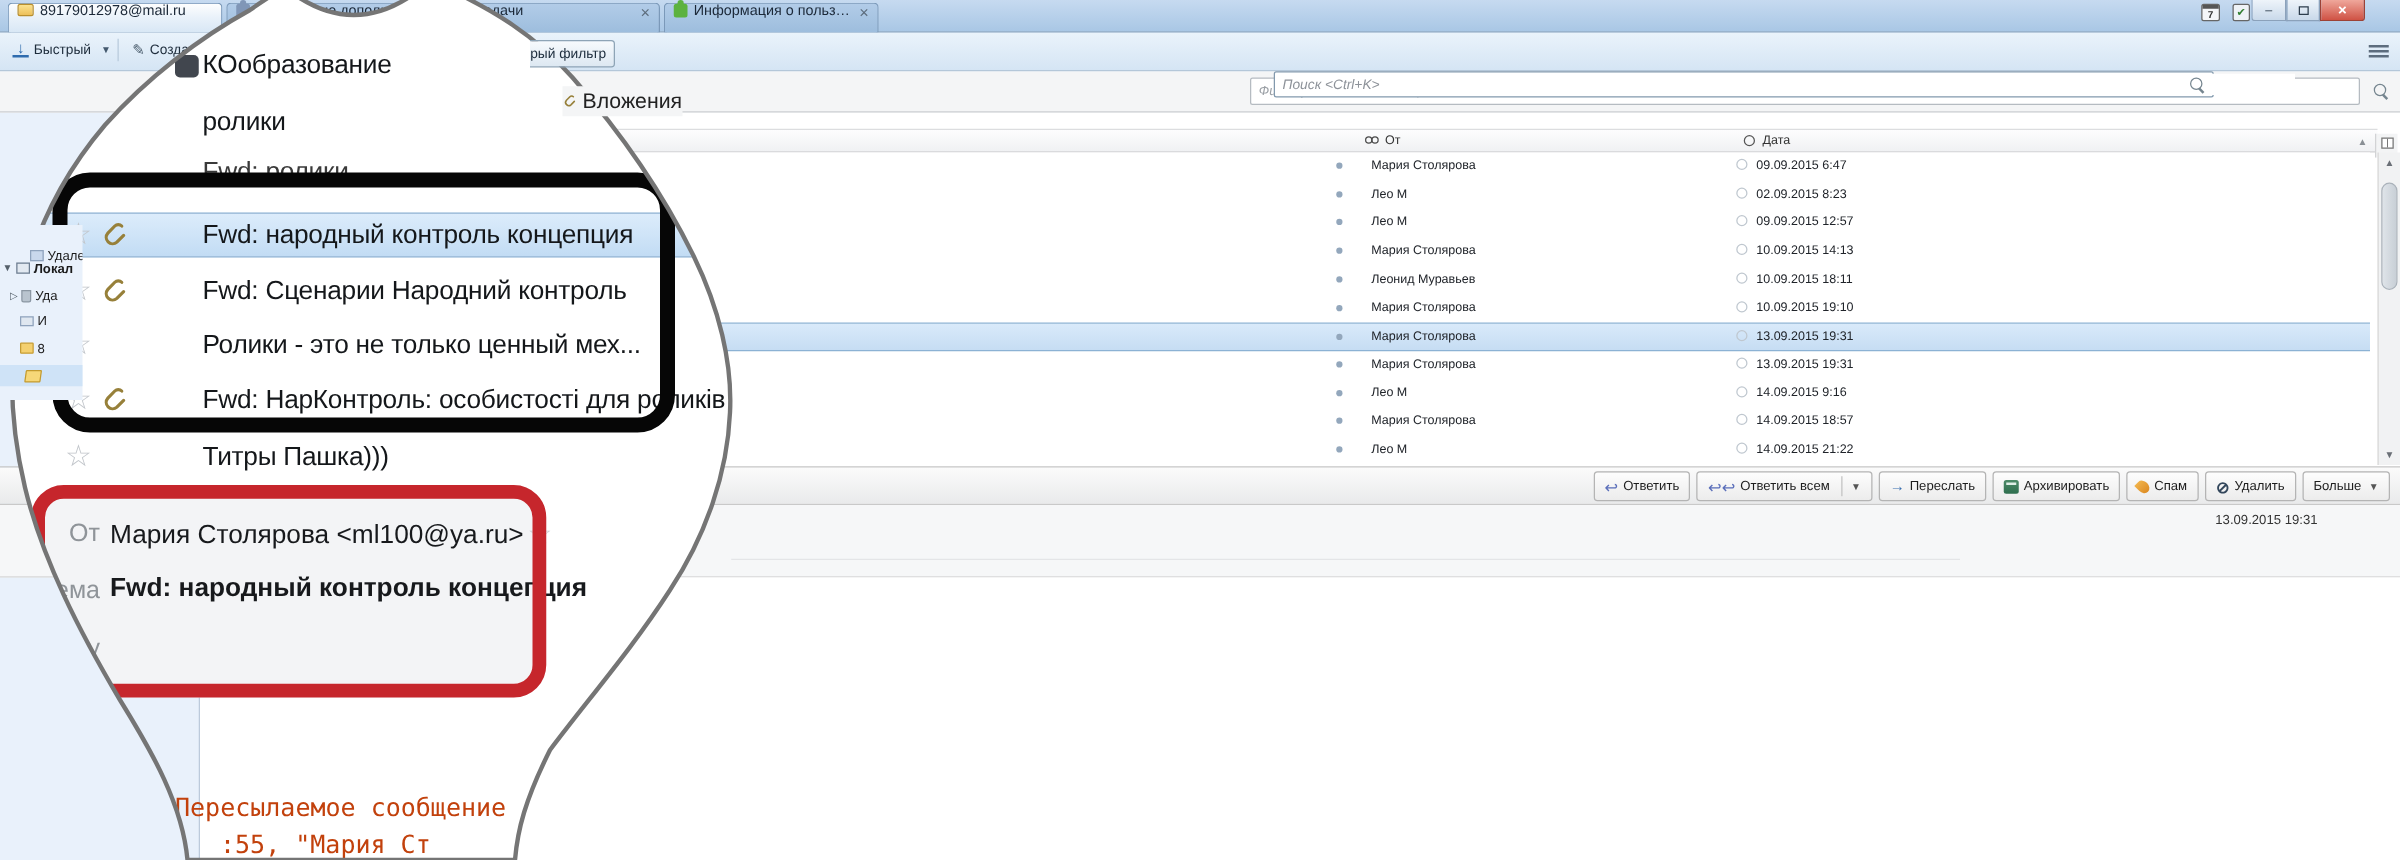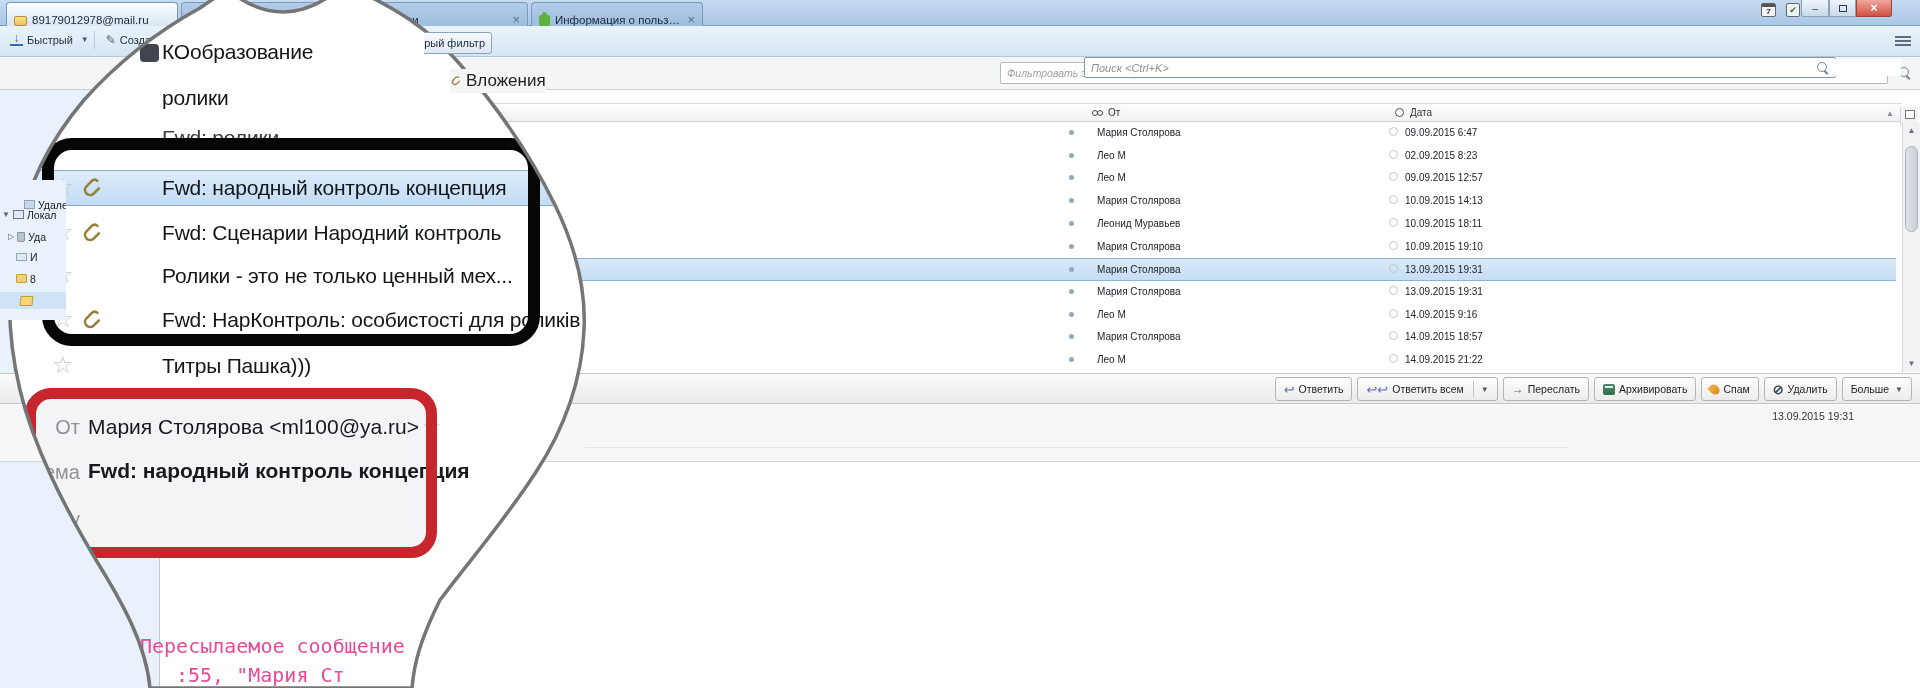--- a/index.html
+++ b/index.html
@@ -1,21 +1,21 @@
 <!DOCTYPE html>
 <html><head>
 <meta charset="utf-8">
 <style>
 *{margin:0;padding:0;box-sizing:border-box}
 html,body{width:1920px;height:688px;overflow:hidden;background:#fff;font-family:"Liberation Sans",sans-serif}
 #app{position:relative;width:1920px;height:688px;overflow:hidden}
 
 .titlebar{position:absolute;left:0;top:0;width:1920px;height:26px;background:linear-gradient(#c6daf0,#a9c7e5);border-bottom:1px solid #7f9ebe;z-index:5}
 .tabs{position:absolute;left:6px;top:2px;height:24px;display:flex;gap:3px}
-.tab{display:flex;align-items:flex-end;gap:5px;width:172px;height:24px;padding:0 7px;background:linear-gradient(#b2cce8,#9dbddd);border:1px solid #7b99b9;border-bottom:none;border-radius:4px 4px 0 0;font-size:11.5px;color:#1b2838;cursor:default}
+.tab{display:flex;align-items:flex-start;gap:5px;width:172px;height:24px;padding:0 7px;background:linear-gradient(#b2cce8,#9dbddd);border:1px solid #7b99b9;border-bottom:none;border-radius:4px 4px 0 0;font-size:11.5px;color:#1b2838;cursor:default}
 .tab.active{background:linear-gradient(#fefefe,#eaf2fa 45%,#d8e7f5)}
 .tab .lbl{flex:1;white-space:nowrap;overflow:hidden;text-overflow:ellipsis}
 .tab .x{color:#5d6d7d;font-size:13px;line-height:1}
 .ic{display:inline-block;flex:none}
 .ic-folder{width:13px;height:10px;background:linear-gradient(#fbe28f,#edc05a);border:1px solid #b98f2e;border-radius:2px}
 .ic-puzzle-blue{width:11px;height:11px;background:#8096b7;border-radius:2px;position:relative}
 .ic-puzzle-blue::after{content:"";position:absolute;left:3px;top:-3px;width:5px;height:5px;background:#8096b7;border-radius:50%}
 .ic-puzzle-green{width:11px;height:11px;background:#5cb23f;border-radius:2px;position:relative}
 .ic-puzzle-green::after{content:"";position:absolute;left:3px;top:-3px;width:5px;height:5px;background:#5cb23f;border-radius:50%}
 .ic-tasks{width:11px;height:12px;background:#fdfdfd;border:1px solid #8b8b8b;border-radius:1px;font-size:8px;line-height:11px;text-align:center;color:#2f7d2f}
@@ -31,21 +31,21 @@
 .maxglyph{width:8px;height:7px;border:1.5px solid #2c3c4c}
 
 .toolbar{position:absolute;left:0;top:26px;width:1920px;height:31px;background:linear-gradient(#eaf3fb,#d5e5f4);border-bottom:1px solid #b4c7d9;z-index:4}
 .tbgroup{position:absolute;left:4px;top:4px;display:flex;align-items:center;gap:2px}
 .tbtn{display:flex;align-items:center;gap:4px;padding:3px 6px;font-size:11px;color:#1e2d3c;border-radius:3px}
 .caret{font-size:8px;color:#44596e}
 .vsep{width:1px;height:18px;background:#b8cadc;margin:0 3px}
 .ic-getmail{width:13px;height:13px;position:relative;color:#2f6cae;font-weight:bold;font-size:12px;line-height:10px;text-align:center}
 .ic-getmail::after{content:"";position:absolute;left:0;right:0;bottom:0;height:2px;background:#2f6cae}
 .ic-compose{font-size:12px;color:#4c5e6e;line-height:12px}
-.searchbox{position:absolute;left:1084px;top:31px;width:752px;height:21px;background:#fff;border:1px solid #8299ad;border-radius:2px;z-index:4}
+.searchbox{position:absolute;left:1019px;top:31px;width:752px;height:21px;background:#fff;border:1px solid #8299ad;border-radius:2px;z-index:4}
 .searchbox input{position:absolute;left:6px;top:1px;width:810px;height:17px;border:none;outline:none;font-size:11px;font-family:"Liberation Sans",sans-serif}
 .searchbox input::placeholder{font-style:italic;color:#8d9299}
 .mag{position:absolute;width:14px;height:14px}
 .mag::before{content:"";position:absolute;left:1px;top:1px;width:8px;height:8px;border:1.5px solid #75858f;border-radius:50%}
 .mag::after{content:"";position:absolute;left:9px;top:9px;width:5px;height:1.5px;background:#75858f;transform:rotate(45deg);transform-origin:0 0}
 .hamb{position:absolute;right:5px;top:33px;width:24px;height:18px;padding:3px 4px;z-index:4}
 .hamb i{display:block;height:2px;background:#5d6d7e;margin-bottom:2px}
 
 .filterbar{position:absolute;left:0;top:57px;width:1920px;height:33px;background:#f4f5f6;border-bottom:1px solid #cbced2;z-index:3}
 .finput{position:absolute;left:1000px;top:5px;width:888px;height:22px;background:#fff;border:1px solid #b5bbc1;border-radius:2px}
@@ -99,29 +99,29 @@
 .lsel{position:absolute;left:28px;top:170px;width:556px;height:36px;background:linear-gradient(#dcecfb,#c2dcf4);border:1px solid #86add1;border-radius:2px;z-index:2}
 .lstar{position:absolute;font-size:24px;color:#c2c6cb;z-index:3}
 .lclip{position:absolute;z-index:3}
 .licon0{position:absolute;left:140px;top:44px;width:19px;height:18px;background:#41464e;border-radius:4px;z-index:3}
 .blackbox{position:absolute;left:42px;top:138px;width:498px;height:208px;border:12px solid #060606;border-radius:30px;z-index:5}
 .redbg{position:absolute;left:25px;top:388px;width:412px;height:170px;background:#f3f4f6;border-radius:26px;z-index:2}
 .redborder{position:absolute;left:25px;top:388px;width:412px;height:170px;border:11px solid #c6262c;border-radius:26px;z-index:6}
 .lhlabel{position:absolute;width:70px;text-align:right;font-size:20px;color:#8f9499;z-index:3;white-space:nowrap}
 .lhvalue{position:absolute;left:88px;font-size:21px;color:#17191c;white-space:nowrap;z-index:3}
 .lhstar{font-size:22px;color:#cdd1d5;margin-left:3px}
-.lmono{position:absolute;font-family:"DejaVu Sans Mono",monospace;font-size:20px;color:#ec4899;white-space:nowrap;z-index:3}
+.lmono{position:absolute;font-family:"DejaVu Sans Mono",monospace;font-size:20px;color:#c2410c;white-space:nowrap;z-index:3}
 
 .qfpatch{position:absolute;left:424px;top:32px;width:68px;height:23px;overflow:hidden;z-index:45}
 .qfbtn{position:absolute;left:-48px;top:0;width:116px;height:22px;display:flex;align-items:center;justify-content:flex-end;padding:0 6px;background:linear-gradient(#f7fafd,#dde8f2);border:1px solid #8ea4b6;border-radius:3px;font-size:11px;color:#203040;white-space:nowrap}
 .attpatch{position:absolute;left:450px;top:69px;width:96px;height:24px;background:#f4f5f6;display:flex;align-items:center;gap:4px;z-index:45;font-size:17px;color:#222}
 .sbpatch{position:absolute;left:0;top:180px;width:66px;height:140px;background:#e9f1fb;z-index:45;font-size:10.5px;color:#1c1c1c}
 .sbrow{position:absolute;left:0;width:66px;height:17px;display:flex;align-items:center;gap:3px;white-space:nowrap;overflow:hidden}
 .sbrow.selrow{background:#cfe3f7}
-.sbrow b{font-weight:normal}
+.sbrow b{font-weight:bold}
 .tw{font-size:8px;color:#55606a}
 .fi-mail{width:11px;height:9px;background:#c9d8ec;border:1px solid #8fa3bd;flex:none}
 .fi-comp{width:11px;height:9px;background:#e2e9f1;border:1px solid #6b7c90;flex:none}
 .fi-trash{width:8px;height:10px;background:#b9c4cf;border:1px solid #8b97a3;border-radius:0 0 2px 2px;flex:none}
 .fi-out{width:11px;height:8px;background:#dfe7f0;border:1px solid #8fa3bd;flex:none}
 .fi-folder{width:11px;height:9px;background:#f4d06f;border:1px solid #c69c33;border-radius:1px;flex:none}
 .fi-folderopen{width:13px;height:10px;background:#f6d778;border:1px solid #c39a2e;border-radius:1px;transform:skewX(-8deg);flex:none}
 </style>
 </head>
 <body>

